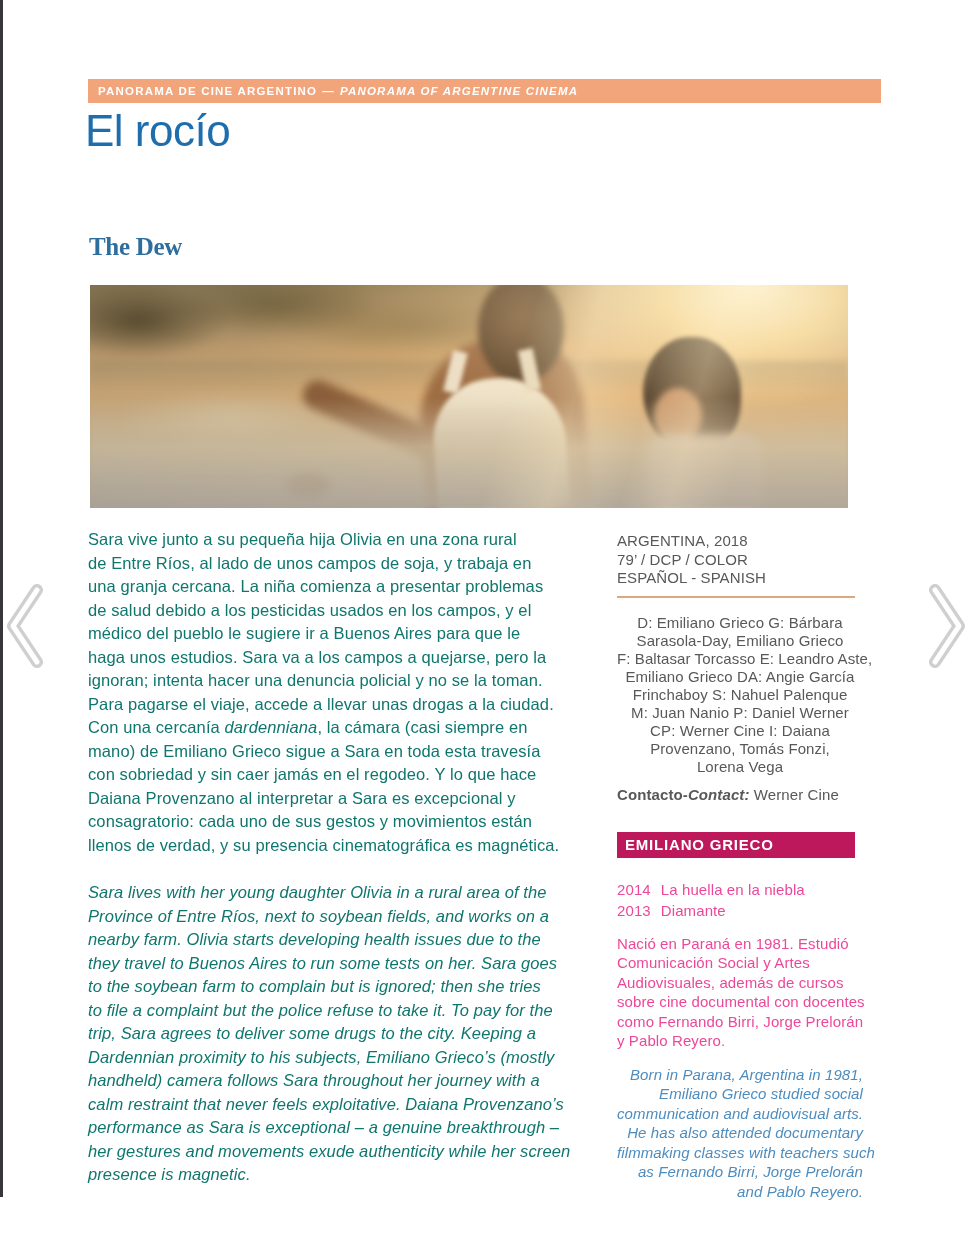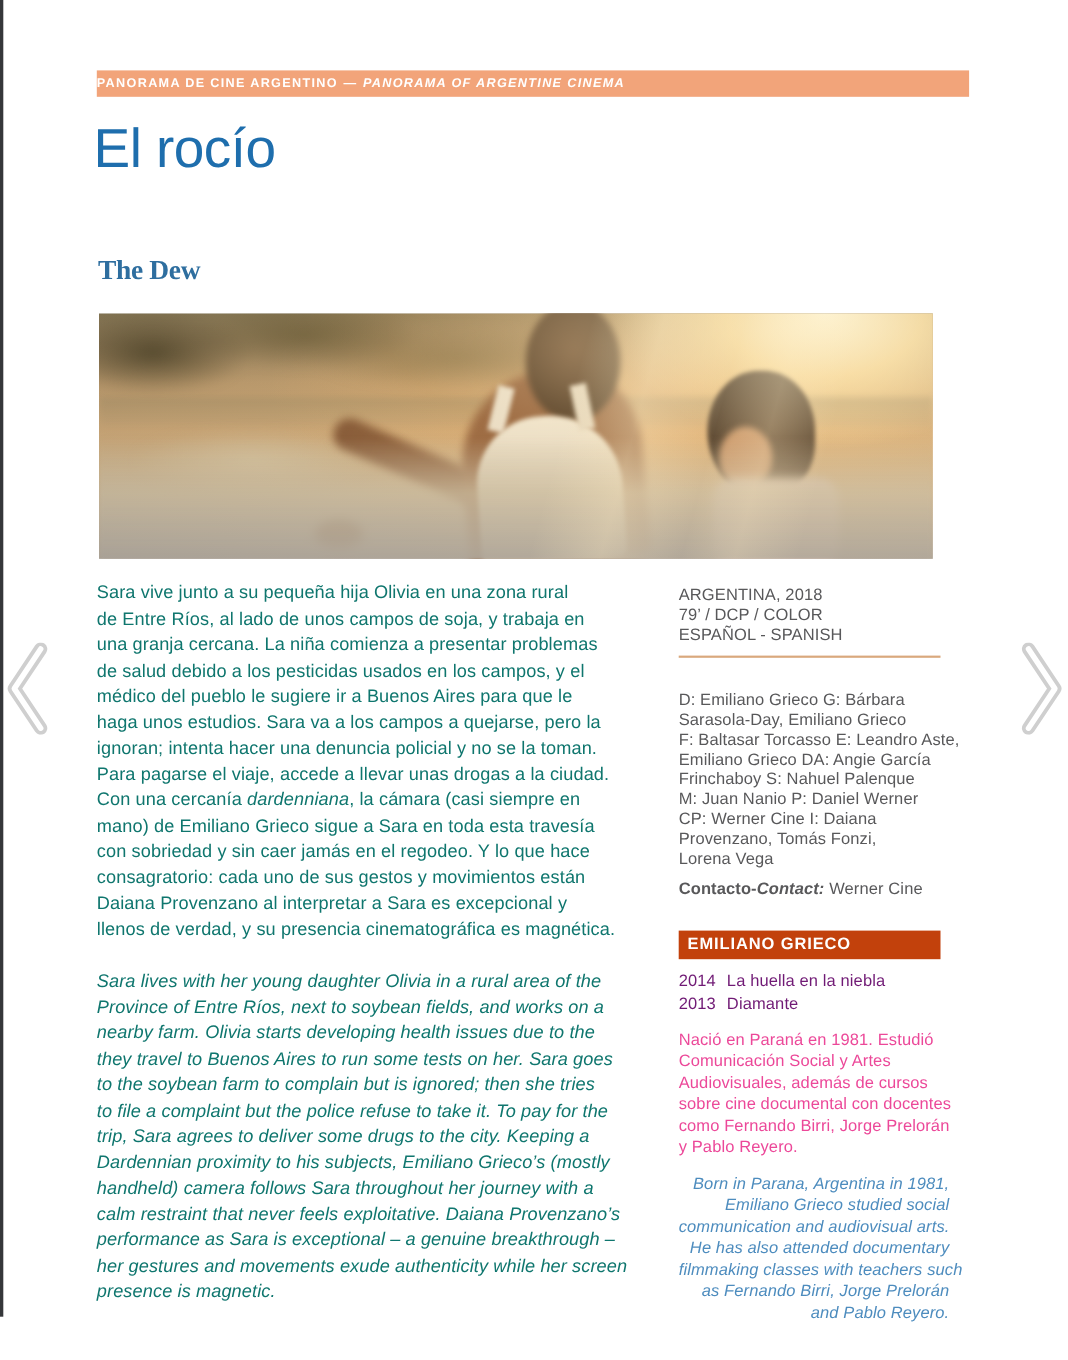--- a/index.html
+++ b/index.html
@@ -1,26 +1,26 @@
 <!DOCTYPE html>
 <html><head>
 <meta charset="utf-8">
 <style>
   html,body { margin:0; padding:0; background:#ffffff; }
   .page { position:relative; width:971px; height:1236px; background:#fff;
           font-family:"Liberation Sans", sans-serif; overflow:hidden; }
   .edge-strip { position:absolute; left:0; top:0; width:3px; height:1197px; background:#35373a; }
 
   
-  .section-banner { position:absolute; left:88px; top:64px; width:793px; height:24px;
+  .section-banner { position:absolute; left:88px; top:79px; width:793px; height:24px;
     background:#F2A47A; color:#fff; font-size:11.5px; font-weight:bold; letter-spacing:1.2px;
-    line-height:25px; box-sizing:border-box; white-space:nowrap; }
+    line-height:25px; padding-left:10px; box-sizing:border-box; white-space:nowrap; }
   .section-banner .sep { margin:0 5px; }
   .section-banner .en { font-style:italic; }
-  .film-title { position:absolute; left:85px; top:106px; font-size:50px; font-weight:400;
+  .film-title { position:absolute; left:85px; top:106px; font-size:44px; font-weight:400;
     color:#1E6EAD; letter-spacing:-0.5px; }
   .film-subtitle { position:absolute; left:89px; top:233px; font-family:"Liberation Serif", serif;
     font-size:25px; font-weight:600; color:#2E6E9F; letter-spacing:-0.3px; }
 
   
   .photo { position:absolute; left:90px; top:285px; width:758px; height:223px; overflow:hidden;
     background:
       radial-gradient(ellipse 300px 190px at 87% 0%, rgba(255,249,224,.97) 0%, rgba(255,225,158,.8) 30%, rgba(255,210,130,0) 65%),
       radial-gradient(ellipse 560px 300px at 72% 28%, rgba(252,186,110,.5), rgba(252,186,110,0) 70%),
       linear-gradient(180deg,#7a6f51 0%, #8f7c5c 12%, #b4966c 28%, #c7a476 46%, #c9af87 64%, #c2b197 80%, #b0a89c 100%); }
@@ -58,27 +58,27 @@
 
   
   .col-left { position:absolute; left:88px; top:528px; width:500px; color:#0f766e;
       font-size:16.5px; line-height:23.5px; letter-spacing:0.1px; }
   .col-left .para-en { margin-top:24px; font-style:italic; }
   .line { white-space:nowrap; }
 
   
   .col-right { position:absolute; left:617px; top:532px; width:246px; color:#58585A;
       font-size:15px; line-height:18.5px; letter-spacing:0.1px; }
-  .credits { line-height:18px; margin-top:30px; }
+  .credits { line-height:18px; margin-top:16px;text-align:center; }
   .rule { height:2px; background:#D9A87D; margin-top:8px; width:238px; }
   .contact { margin-top:10px; white-space:nowrap; }
   .contact .c-it { font-style:italic; }
-  .person-banner { margin-top:28px; width:222px; background:#c2410c; color:#fff; font-weight:bold;
+  .person-banner { margin-top:28px; width:222px; background:#be185d; color:#fff; font-weight:bold;
       font-size:15px; letter-spacing:0.8px; padding:4px 8px 3px 8px; }
-  .filmography { margin-top:9px; color:#701a75; line-height:21.5px; }
+  .filmography { margin-top:21px; color:#ec4899; line-height:21.5px; }
   .film-row .year { display:inline-block; margin-right:10px; }
   .bio-es { margin-top:12px; color:#ec4899; line-height:19.5px; }
   .bio-en { margin-top:14px; color:#4D8CBE; line-height:19.5px; font-style:italic;text-align:right; }
 
   
   .chevron { position:absolute; top:584px; width:42px; height:84px; cursor:pointer; background:none; border:none; padding:0; }
   .chevron-left { left:5px; }
   .chevron-right { left:925px; }
   .chevron svg { display:block; }
 </style>
@@ -125,22 +125,22 @@
           <div class="line">médico del pueblo le sugiere ir a Buenos Aires para que le</div>
           <div class="line">haga unos estudios. Sara va a los campos a quejarse, pero la</div>
           <div class="line">ignoran; intenta hacer una denuncia policial y no se la toman.</div>
           <div class="line">Para pagarse el viaje, accede a llevar unas drogas a la ciudad.</div>
         </div>
       <div class="line"><span>Con una cercanía </span><em>dardenniana</em><span>, la cámara (casi siempre en</span></div>
       <div>
 
       <div class="line">mano) de Emiliano Grieco sigue a Sara en toda esta travesía</div>
           <div class="line">con sobriedad y sin caer jamás en el regodeo. Y lo que hace</div>
+          <div class="line">Daiana Provenzano al interpretar a Sara es excepcional y</div>
           <div class="line">consagratorio: cada uno de sus gestos y movimientos están</div>
-          <div class="line">Daiana Provenzano al interpretar a Sara es excepcional y</div>
           <div class="line">llenos de verdad, y su presencia cinematográfica es magnética.</div>
         </div>
     </div>
     <div class="para-en">
       <div>
 
       <div class="line">Sara lives with her young daughter Olivia in a rural area of the</div>
           <div class="line">Province of Entre Ríos, next to soybean fields, and works on a</div>
           <div class="line">nearby farm. Olivia starts developing health issues due to the</div>
           <div class="line">they travel to Buenos Aires to run some tests on her. Sara goes</div>

